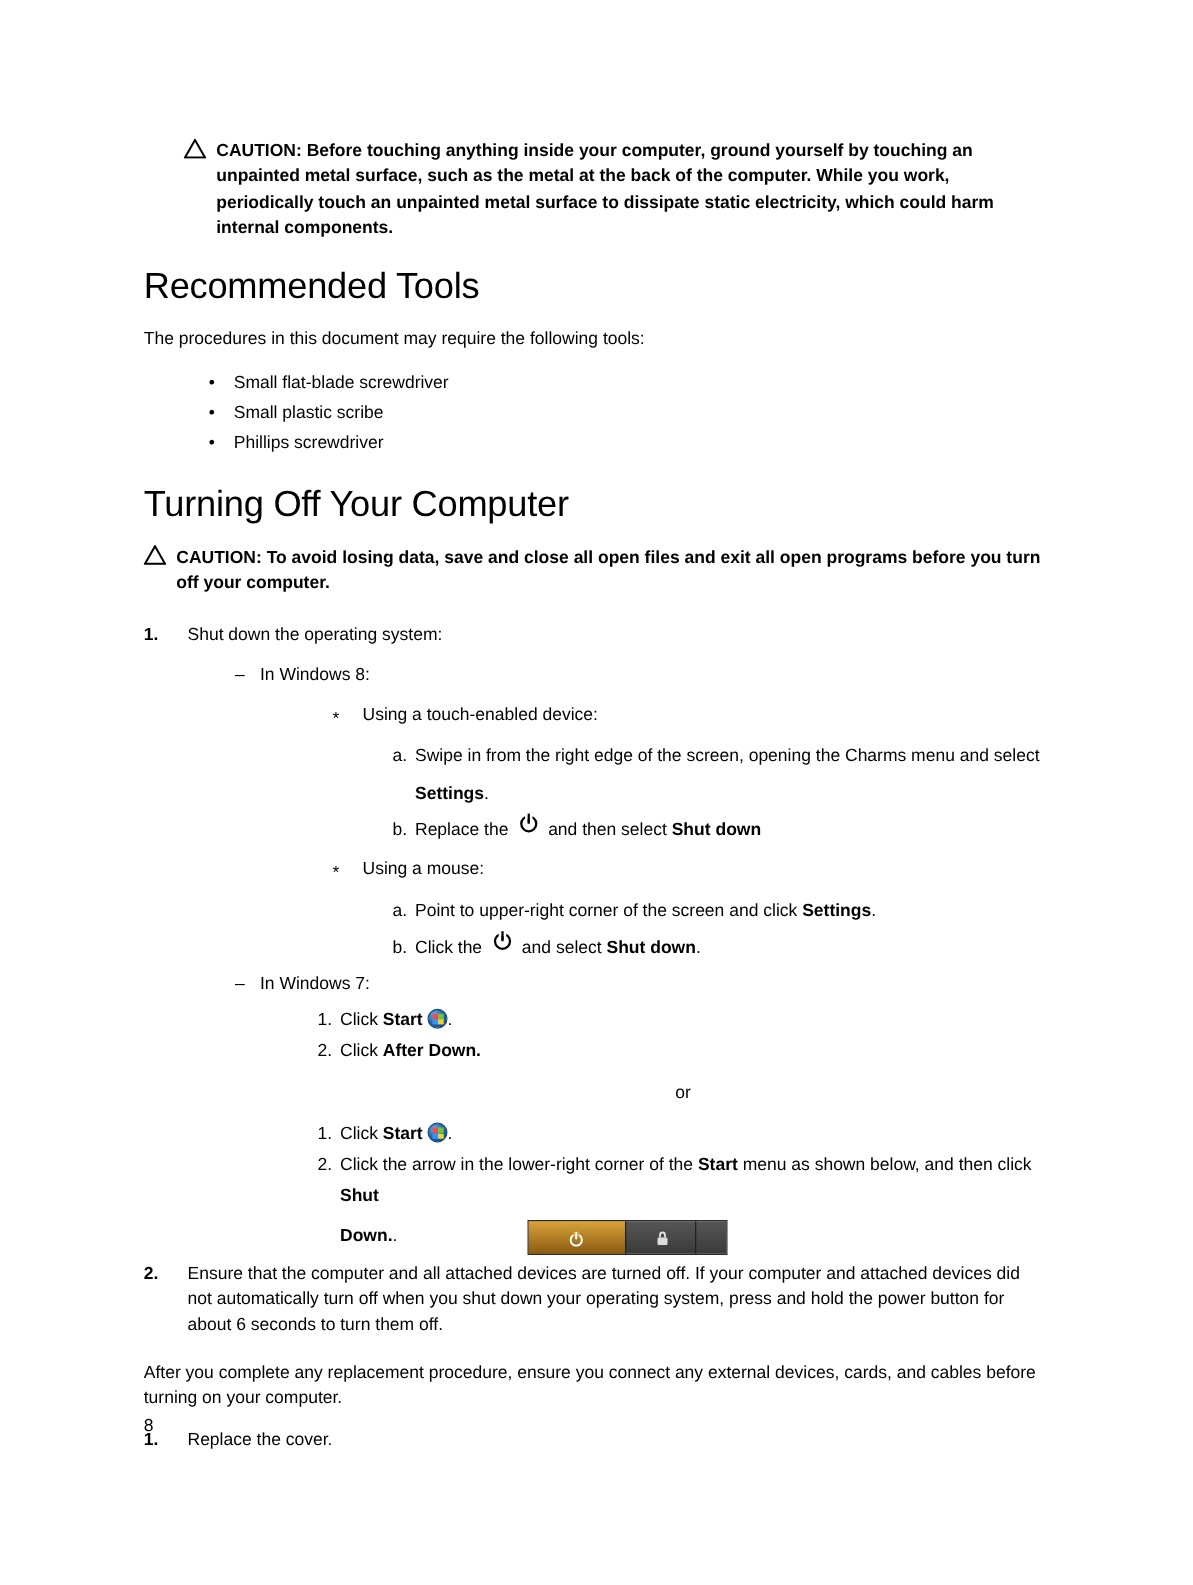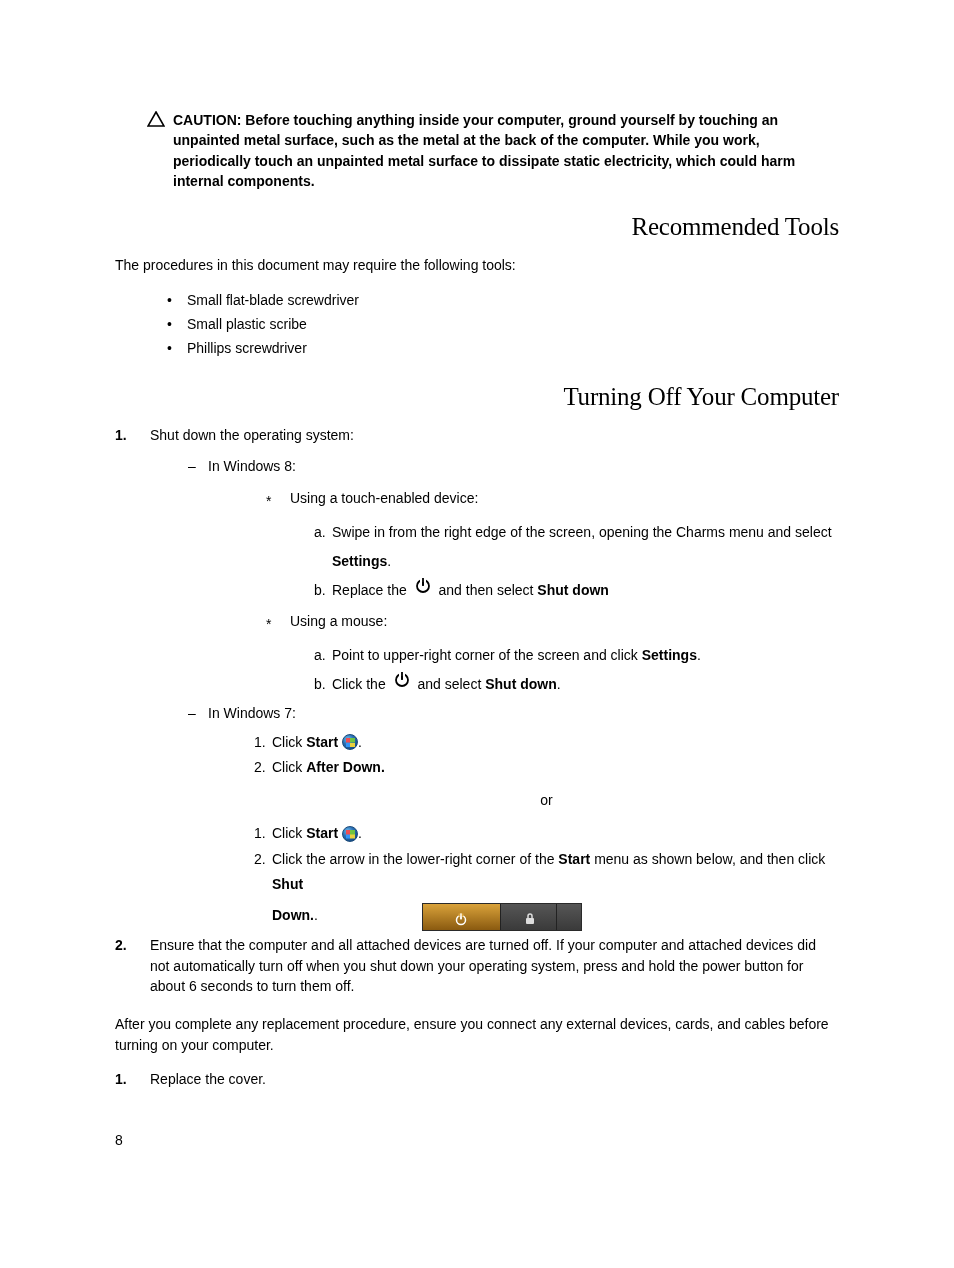--- a/index.html
+++ b/index.html
@@ -26,26 +26,25 @@
   .caution-icon {
     flex: 0 0 auto;
     margin-right: 8px;
     margin-top: 1px;
   }
   .caution-text {
     font-weight: bold;
     line-height: 1.45;
   }
   h2 {
-    font-family: Liberation Serif, serif;
+    font-family: Liberation Sans, sans-serif;
     font-weight: 400;
-    font-size: 25px;
+    font-size: 29px;
     margin: 22px 0 14px 0;
     letter-spacing: -0.2px;
-    text-align: right;
   }
   .para {
     line-height: 1.45;
     margin: 0 0 14px 0;
   }
   ul.bullets {
     list-style: none;
     margin: 0 0 0 0;
     padding-left: 52px;
   }
@@ -224,20 +223,28 @@
   <h2>Recommended Tools</h2>
   <p class="para">The procedures in this document may require the following tools:</p>
   <ul class="bullets">
     <li>Small flat-blade screwdriver</li>
     <li>Small plastic scribe</li>
     <li>Phillips screwdriver</li>
   </ul>
 
   <h2>Turning Off Your Computer</h2>
 
+  <div class="caution-block" style="padding-left:0;">
+    <span class="caution-icon">
+      <svg width="18" height="16" viewBox="0 0 18 16">
+        <path d="M9 1 L17 15 L1 15 Z" fill="none" stroke="#000" stroke-width="1.6"></path>
+      </svg>
+    </span>
+    <span class="caution-text">CAUTION: To avoid losing data, save and close all open files and exit all open programs before you turn off your computer.</span>
+  </div>
 
   <ol class="numbered">
     <li>
       <span class="num">1.</span>
       <span>Shut down the operating system:</span>
 
       <ul class="sub-dash">
         <li>
           <span>In Windows 8:</span>
           <ul class="sub-star">

